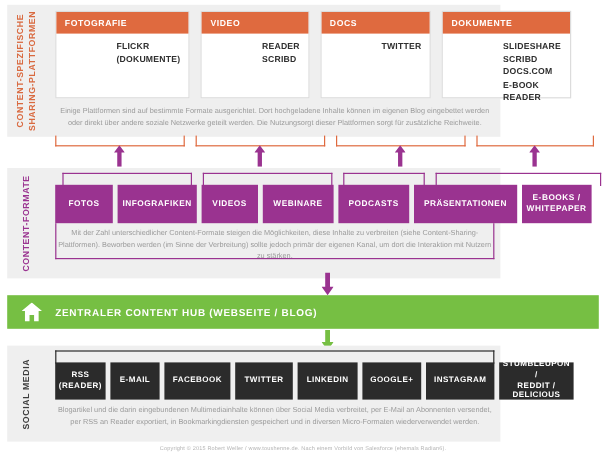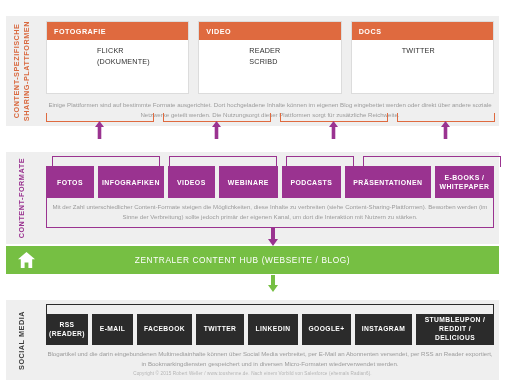--- a/index.html
+++ b/index.html
@@ -5,21 +5,21 @@
   * { box-sizing: border-box; margin: 0; padding: 0; }
   html, body {
     width: 505px; height: 383px;
     background: #ffffff;
     font-family: "Liberation Sans", sans-serif;
     overflow: hidden;
   }
   #page { position: relative; width: 505px; height: 383px; background:#fff; }
 
   
-  .panel { position: absolute; left: 6px; width: 493px; background: #efefef; margin-top: 12px; }
+  .panel { position: absolute; left: 6px; width: 411px; background: #efefef; }
   .panel-label {
     position: absolute; left: 0; top: 0; width: 32px; height: 100%;
     display: flex; align-items: center; justify-content: center;
   }
   .vlabel {
     writing-mode: vertical-rl; transform: rotate(180deg);
     font-size: 7.3px; font-weight: bold; letter-spacing: .5px;
     line-height: 10px; text-align: center; white-space: pre-line;
   }
 
@@ -27,21 +27,21 @@
   #sec-platforms { top: 4px; height: 110px; }
   #sec-platforms .vlabel { color: #d9693f; }
   .plat-row { position: absolute; left: 40px; top: 5px; right: 5px;
               display: flex; gap: 9px; height: 73px; }
   .plat-card { flex: 1; background: #ffffff; border: 1px solid #dcdcdc;
                display: flex; flex-direction: column; }
   .plat-head { background: #df6a3f; color: #fff; font-size: 7.2px;
                font-weight: bold; letter-spacing: .5px;
                padding: 5px 7px 4px 7px; }
   .plat-body { padding: 6px 7px; }
-  .plat-body li { list-style: none; font-size: 7.2px; font-weight: normal;
+  .plat-body li { list-style: none; font-size: 7.2px; font-weight: bold;
                   color: #2f2f2f; line-height: 10.5px; letter-spacing: .2px; padding-left: 43px; }
   .panel-note { position: absolute; left: 40px; right: 5px; text-align: center;
                 font-size: 6.1px; line-height: 9.5px; color: #9b9b9b; }
   #plat-note { top: 84px; }
 
   
   #connectors { position: absolute; left: 0; top: 110px; width: 505px; height: 33px; }
   .obracket { position: absolute; top: 3px; height: 9px;
               border: 1.6px solid #df6a3f; border-top: none; }
   .parrow { position: absolute; top: 11px; width: 9px; height: 18px; }
@@ -62,22 +62,22 @@
   .ubracket { position: absolute; left: 40px; right: 5px; top: 46px; height: 30px;
               border: 1.5px solid #9a3390; border-top: none; }
 
   
   #hub-arrow { position: absolute; left: 268px; top: 227px; width: 10px; height: 19px; }
 
   
   #hub { position: absolute; left: 6px; top: 246px; width: 493px; height: 28px;
          background: #76bf43; display: flex; align-items: center; }
   #hub-icon { width: 40px; display: flex; align-items: center; justify-content: center; }
-  #hub-title { flex: 1; text-align: center; color: #fff; font-size: 8.3px;
-               font-weight: normal; letter-spacing: .6px; padding-right: 60px; }
+  #hub-title { flex: 1; color: #fff; font-size: 8.3px;
+               font-weight: bold; letter-spacing: .6px; padding-right: 60px; }
 
   
   #soc-arrow { position: absolute; left: 268px; top: 275px; width: 10px; height: 17px; }
 
   
   #sec-social { top: 288px; height: 80px; }
   #sec-social .vlabel { color: #3d3d3d; }
   #soc-bracket { position: absolute; left: 40px; right: 5px; top: 4px; height: 11px;
                  border: 1.5px solid #2b2b2b; border-bottom: none; }
   .soc-row { position: absolute; left: 40px; top: 14px; right: 5px;
@@ -117,20 +117,29 @@
           <li>READER</li>
           <li>SCRIBD</li>
         </ul>
       </div>
       <div class="plat-card">
         <div class="plat-head">DOCS</div>
         <ul class="plat-body">
           <li>TWITTER</li>
         </ul>
       </div>
+      <div class="plat-card">
+        <div class="plat-head">DOKUMENTE</div>
+        <ul class="plat-body">
+          <li>SLIDESHARE</li>
+          <li>SCRIBD</li>
+          <li>DOCS.COM</li>
+          <li>E-BOOK READER</li>
+        </ul>
+      </div>
     </div>
 
     <div class="panel-note" id="plat-note">Einige Plattformen sind auf bestimmte Formate ausgerichtet. Dort hochgeladene Inhalte können im eigenen Blog eingebettet werden oder direkt über andere soziale Netzwerke geteilt werden. Die Nutzungsorgt dieser Plattformen sorgt für zusätzliche Reichweite.</div>
   </div>
 
   <div id="connectors">
     <div class="obracket" style="left:46px;width:108px;"></div>
     <div class="obracket" style="left:163px;width:108px;"></div>
     <div class="obracket" style="left:280px;width:108px;"></div>
     <div class="obracket" style="left:397px;width:98px;"></div>

